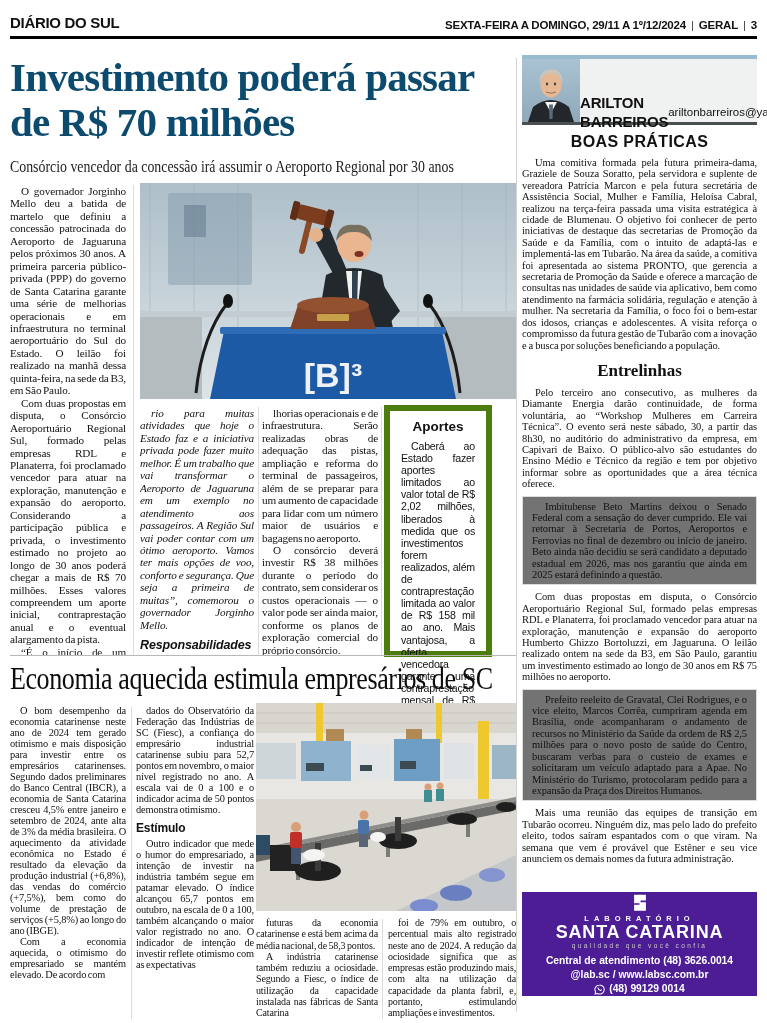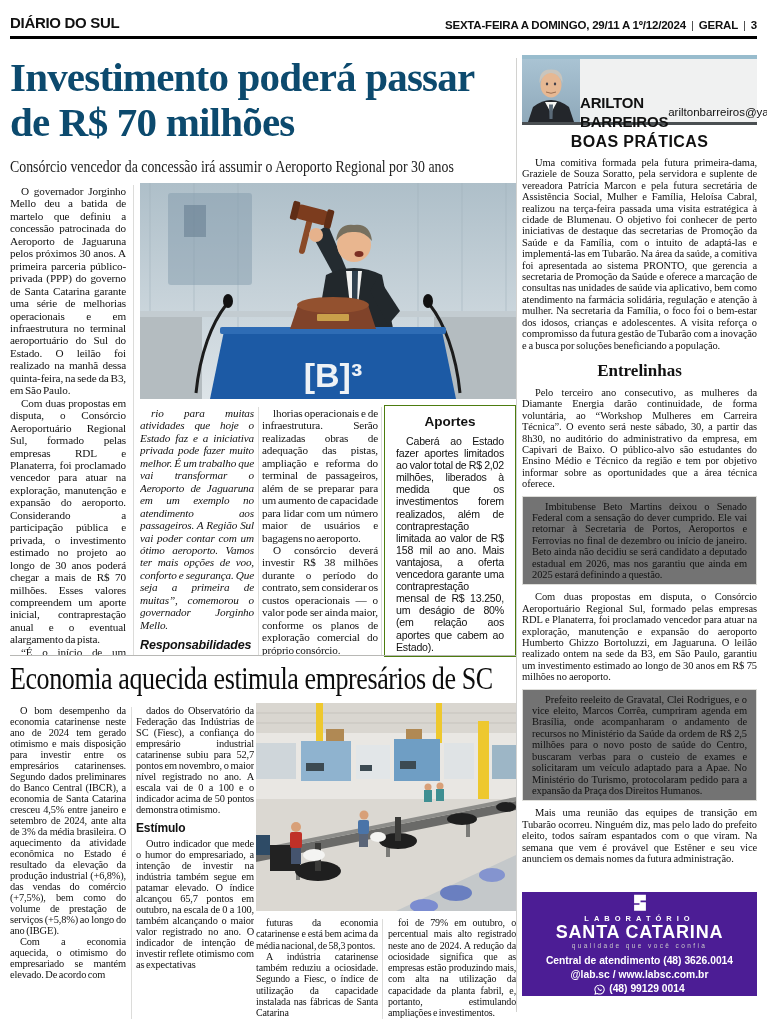--- a/index.html
+++ b/index.html
@@ -30,22 +30,22 @@
 
   .a1col { position:absolute; font-size:11.2px; line-height:12.45px; text-align:justify;
            letter-spacing:-0.15px; word-spacing:-1px; overflow:hidden; }
   .a1col p { text-indent:11px; }
   .a1col.c1 { left:0;   top:130px; width:116px; height:472px; }
   .a1col.c2 { left:130px; top:352px; width:114px; height:248px;font-style:italic; }
   .a1col.c3 { left:252px; top:352px; width:116px; height:248px; }
   .subhead { font-family:"Liberation Sans", sans-serif; font-weight:bold; font-size:12.5px;
              margin:8px 0 4px 0; text-align:left; text-indent:0; }
 
-  .aportes { position:absolute; left:374px; top:350px; width:132px; height:252px;
-             border:1px solid #4d7c0f; padding:8px 11px 6px 11px;
+  .aportes { position:absolute; left:374px; top:350px; width:108px; height:252px;
+             border:6px solid #4d7c0f; padding:8px 11px 6px 11px;
              font-family:"Liberation Sans", sans-serif; }
   .aportes h4 { text-align:center; font-size:13.5px; font-weight:bold; margin-bottom:6px; }
   .aportes p { font-size:10.6px; line-height:12.1px; text-align:justify; text-indent:10px;
                letter-spacing:-0.2px; word-spacing:-0.5px; }
 
   .vrule { position:absolute; width:1px; background:#dcdcda; }
   .article-divider { position:absolute; left:10px; top:655px; width:506px; height:1px; background:#b8b8b5; }
 
   
   .article2 { position:absolute; left:10px; top:661px; width:506px; height:360px; }

